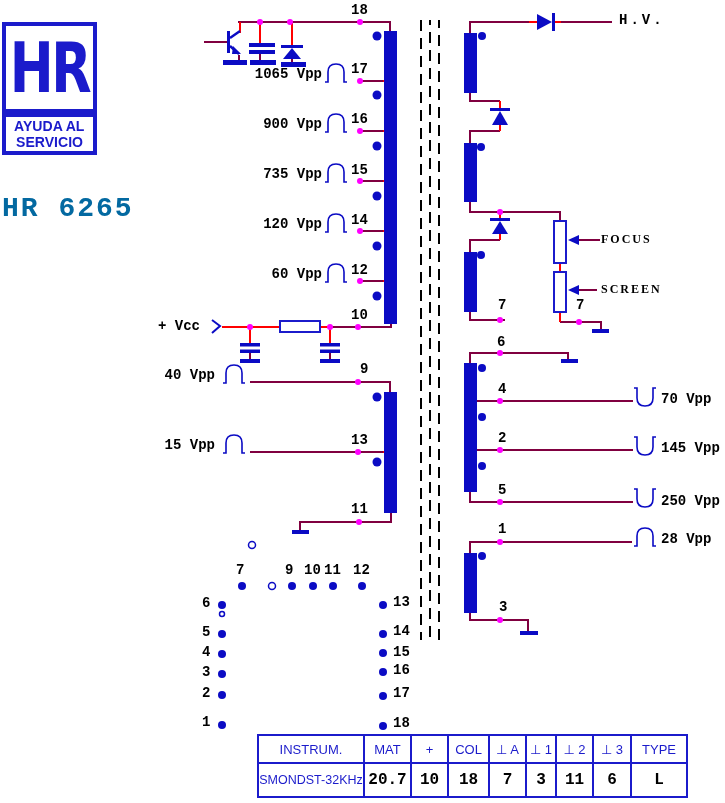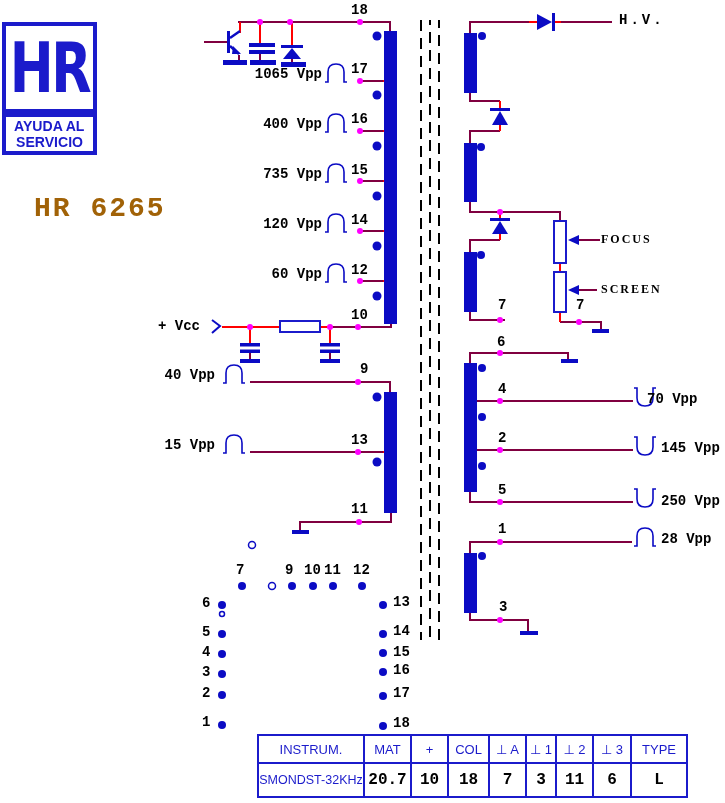--- a/index.html
+++ b/index.html
@@ -12,21 +12,21 @@
   
   .logo-box{position:absolute;box-sizing:border-box;border:4px solid #1b1bcb;background:#fff;}
   #logo-hr{left:2px;top:22px;width:95px;height:91px;display:flex;align-items:center;justify-content:center;}
   #logo-hr span{font:bold 64px "DejaVu Sans",sans-serif;color:#1b1bcb;
                 transform:scale(0.82,1.08);letter-spacing:-3px;}
   #logo-tag{left:2px;top:113px;width:95px;height:42px;display:flex;flex-direction:column;
             align-items:center;justify-content:center;}
   #logo-tag div{font:bold 14.5px "Liberation Sans",sans-serif;color:#1b1bcb;line-height:16px;
                 transform:scaleX(0.97);}
   #main-title{position:absolute;left:2px;top:193px;font:bold 28px "Liberation Mono",monospace;
-              letter-spacing:2px;color:#a16207;margin-left:32px;}
+              letter-spacing:2px;color:#0369a1;}
   
   #spec-table{position:absolute;left:257px;top:734px;border-collapse:collapse;table-layout:fixed;padding-left:14px;}
   #spec-table td{border:2px solid #1b1bcb;text-align:center;vertical-align:middle;padding:0;overflow:hidden;}
   #spec-table tr.hdr td{height:26px;font:13px "Liberation Sans",sans-serif;color:#1b1bcb;}
   #spec-table tr.val td{height:32px;font:bold 16px "Liberation Mono",monospace;color:#000;}
   #spec-table tr.val td.inst{font:12.5px "Liberation Sans",sans-serif;color:#1b1bcb;}
   .sm{font-size:12px;letter-spacing:2px;font-family:Liberation Serif, serif;}
   .hvt{letter-spacing:3px;}
 </style>
 </head>
@@ -272,42 +272,42 @@
   <div class="lbl" style="left:351px;top:112px">16</div>
   <div class="lbl" style="left:351px;top:163px">15</div>
   <div class="lbl" style="left:351px;top:213px">14</div>
   <div class="lbl" style="left:351px;top:263px">12</div>
   <div class="lbl" style="left:351px;top:308px">10</div>
   <div class="lbl" style="left:360px;top:362px">9</div>
   <div class="lbl" style="left:351px;top:433px">13</div>
   <div class="lbl" style="left:351px;top:502px">11</div>
 
   <div class="lbl rt" style="right:403px;top:67px">1065 Vpp</div>
-  <div class="lbl rt" style="right:403px;top:117px">400 Vpp</div>
+  <div class="lbl rt" style="right:403px;top:117px">900 Vpp</div>
   <div class="lbl rt" style="right:403px;top:167px">735 Vpp</div>
   <div class="lbl rt" style="right:403px;top:217px">120 Vpp</div>
   <div class="lbl rt" style="right:403px;top:267px">60 Vpp</div>
   <div class="lbl rt" style="right:510px;top:368px">40 Vpp</div>
   <div class="lbl rt" style="right:510px;top:438px">15 Vpp</div>
 
   <div class="lbl" style="left:158px;top:319px">+ Vcc</div>
   <div class="lbl hvt" style="left:619px;top:13px">H.V.</div>
   <div class="lbl sm" style="left:601px;top:232px">FOCUS</div>
   <div class="lbl sm" style="left:601px;top:282px">SCREEN</div>
 
   <div class="lbl" style="left:576px;top:298px">7</div>
   <div class="lbl" style="left:498px;top:298px">7</div>
   <div class="lbl" style="left:497px;top:335px">6</div>
   <div class="lbl" style="left:498px;top:382px">4</div>
   <div class="lbl" style="left:498px;top:431px">2</div>
   <div class="lbl" style="left:498px;top:483px">5</div>
   <div class="lbl" style="left:498px;top:522px">1</div>
   <div class="lbl" style="left:499px;top:600px">3</div>
 
-  <div class="lbl" style="left:647px;top:392px">70 Vpp</div>
+  <div class="lbl" style="left:661px;top:392px">70 Vpp</div>
   <div class="lbl" style="left:661px;top:441px">145 Vpp</div>
   <div class="lbl" style="left:661px;top:494px">250 Vpp</div>
   <div class="lbl" style="left:661px;top:532px">28 Vpp</div>
 
   <div class="lbl" style="left:236px;top:563px">7</div>
   <div class="lbl" style="left:285px;top:563px">9</div>
   <div class="lbl" style="left:304px;top:563px">10</div>
   <div class="lbl" style="left:324px;top:563px">11</div>
   <div class="lbl" style="left:353px;top:563px">12</div>
   <div class="lbl" style="left:202px;top:596px">6</div>

